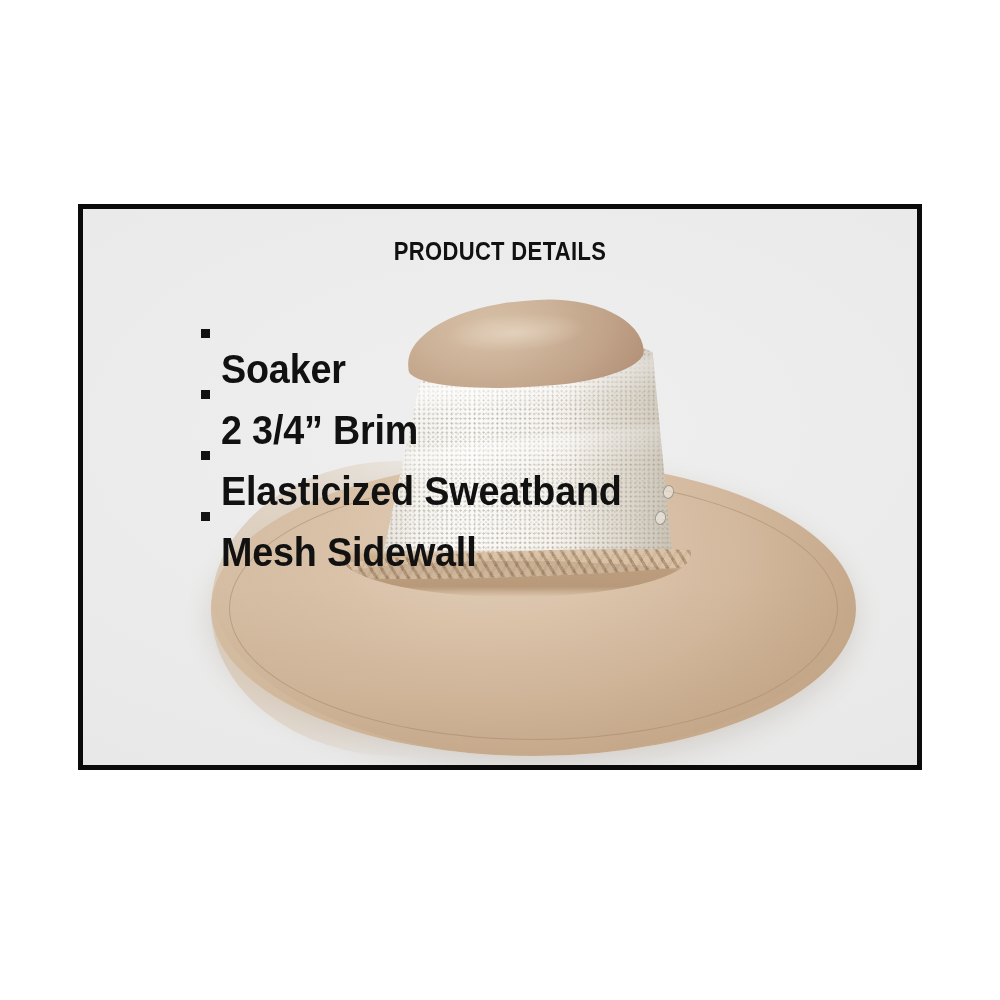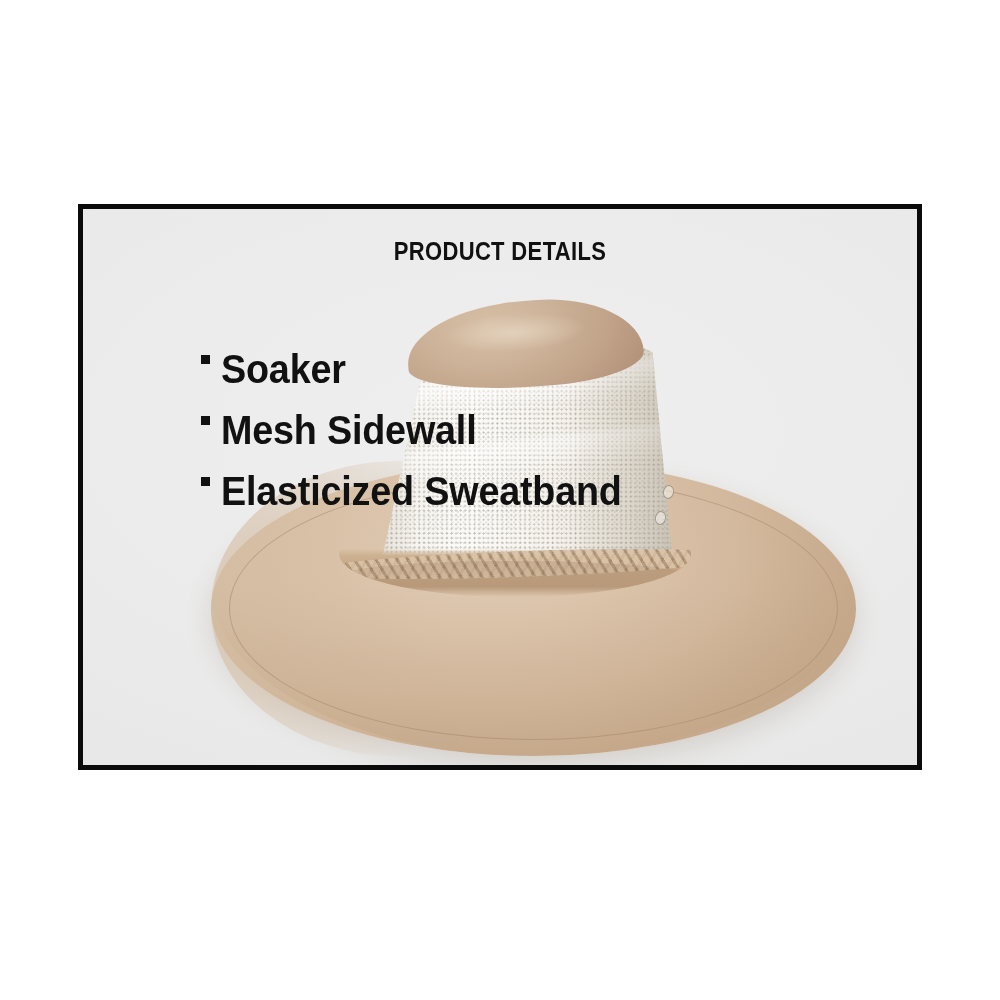--- a/index.html
+++ b/index.html
@@ -254,21 +254,21 @@
     position: absolute;
     left: 118px;   
     top: 130px;
     z-index: 30;
     margin: 0;
     padding: 0;
     list-style: none;
   }
   #bullets li {
     display: flex;
-    align-items: center;
+    align-items: flex-start;
     height: 61px;
     color: #111111;
     font-family: "Liberation Sans Narrow", "Liberation Sans", sans-serif;
     font-weight: 700;
     font-size: 41px;
     line-height: 61px;
     letter-spacing: -0.2px;
     white-space: nowrap;
   }
   #bullets .marker {
@@ -327,22 +327,26 @@
 
     <div id="panel-title">PRODUCT DETAILS</div>
 
     <ul id="bullets">
       <li>
         <span class="marker"></span>
         <span class="txt">Soaker</span>
       </li>
       <li>
         <span class="marker"></span>
-        <span class="txt">Mesh Sidewall</span>
+        <span class="txt">2 3/4” Brim</span>
       </li>
       <li>
         <span class="marker"></span>
         <span class="txt">Elasticized Sweatband</span>
       </li>
+      <li>
+        <span class="marker"></span>
+        <span class="txt">Mesh Sidewall</span>
+      </li>
     </ul>
 
   </div>
 </div>
 
 </body></html>

